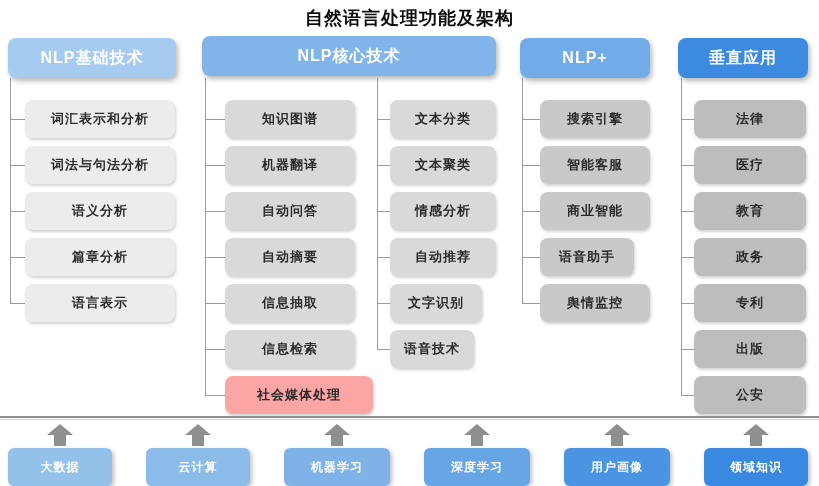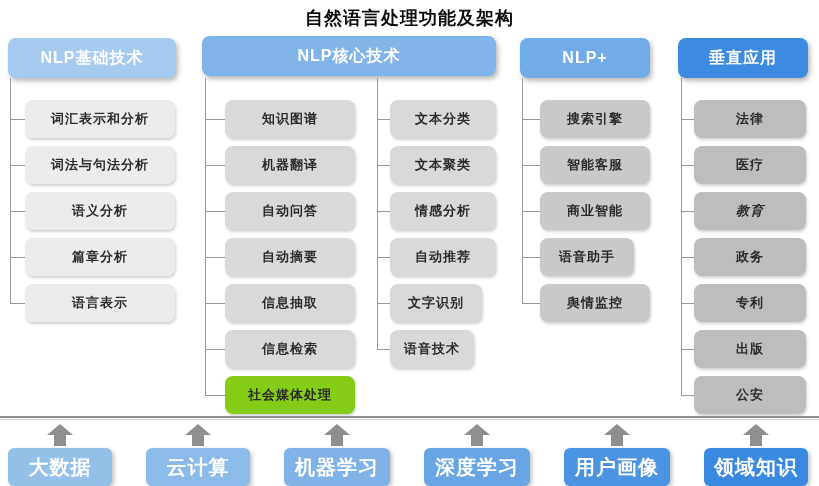--- a/index.html
+++ b/index.html
@@ -34,21 +34,21 @@
   .sep-dark{position:absolute;left:0;width:819px;height:2px;background:#8f8f8f;}
   .sep-light{position:absolute;left:0;width:819px;height:1px;background:#d2d2d2;}
   .arrow-head{
     position:absolute;width:0;height:0;
     border-left:13px solid transparent;
     border-right:13px solid transparent;
   }
   .arrow-stem{position:absolute;}
   .fnd-box{
     position:absolute;height:38px;border-radius:6px;
-    color:#ffffff;font-size:20px;font-weight:bold;
+    color:#ffffff;font-size:12px;font-weight:bold;
     display:flex;align-items:center;justify-content:center;
     box-shadow:2px 2px 4px rgba(0,0,0,0.25);
     letter-spacing:1px;
   }
 </style>
 </head>
 <body>
 
 <div id="canvas">
   <div class="title">自然语言处理功能及架构</div>
@@ -73,21 +73,21 @@
       <div class="tech-box" style="left: 225px; top: 146px; width: 130px; background: rgb(217, 217, 217);">机器翻译</div>
       <div class="branch" style="left: 205px; top: 211px; width: 20px; background: rgb(154, 154, 154);"></div>
       <div class="tech-box" style="left: 225px; top: 192px; width: 130px; background: rgb(217, 217, 217);">自动问答</div>
       <div class="branch" style="left: 205px; top: 257px; width: 20px; background: rgb(154, 154, 154);"></div>
       <div class="tech-box" style="left: 225px; top: 238px; width: 130px; background: rgb(217, 217, 217);">自动摘要</div>
       <div class="branch" style="left: 205px; top: 303px; width: 20px; background: rgb(154, 154, 154);"></div>
       <div class="tech-box" style="left: 225px; top: 284px; width: 130px; background: rgb(217, 217, 217);">信息抽取</div>
       <div class="branch" style="left: 205px; top: 349px; width: 20px; background: rgb(154, 154, 154);"></div>
       <div class="tech-box" style="left: 225px; top: 330px; width: 130px; background: rgb(217, 217, 217);">信息检索</div>
       <div class="branch" style="left: 205px; top: 395px; width: 20px; background: rgb(154, 154, 154);"></div>
-      <div class="tech-box" style="left: 225px; top: 376px; width: 130px; background: #84cc16;">社会媒体处理</div>
+      <div class="tech-box" style="left: 225px; top: 376px; width: 148px; background: #fca5a5;">社会媒体处理</div>
       <div class="trunk" style="left: 377px; top: 78px; height: 271px; background: rgb(154, 154, 154);"></div>
       <div class="branch" style="left: 377px; top: 119px; width: 13px; background: rgb(154, 154, 154);"></div>
       <div class="tech-box" style="left: 390px; top: 100px; width: 106px; background: rgb(217, 217, 217);">文本分类</div>
       <div class="branch" style="left: 377px; top: 165px; width: 13px; background: rgb(154, 154, 154);"></div>
       <div class="tech-box" style="left: 390px; top: 146px; width: 106px; background: rgb(217, 217, 217);">文本聚类</div>
       <div class="branch" style="left: 377px; top: 211px; width: 13px; background: rgb(154, 154, 154);"></div>
       <div class="tech-box" style="left: 390px; top: 192px; width: 106px; background: rgb(217, 217, 217);">情感分析</div>
       <div class="branch" style="left: 377px; top: 257px; width: 13px; background: rgb(154, 154, 154);"></div>
       <div class="tech-box" style="left: 390px; top: 238px; width: 106px; background: rgb(217, 217, 217);">自动推荐</div>
       <div class="branch" style="left: 377px; top: 303px; width: 13px; background: rgb(154, 154, 154);"></div>
@@ -106,21 +106,21 @@
       <div class="tech-box" style="left: 540px; top: 238px; width: 94px; background: rgb(201, 201, 201);">语音助手</div>
       <div class="branch" style="left: 522px; top: 303px; width: 18px; background: rgb(154, 154, 154);"></div>
       <div class="tech-box" style="left: 540px; top: 284px; width: 110px; background: rgb(201, 201, 201);">舆情监控</div>
       <div class="col-header" style="left: 678px; top: 38px; width: 130px; background: rgb(61, 139, 224);">垂直应用</div>
       <div class="trunk" style="left: 681px; top: 78px; height: 317px; background: rgb(154, 154, 154);"></div>
       <div class="branch" style="left: 681px; top: 119px; width: 13px; background: rgb(154, 154, 154);"></div>
       <div class="tech-box" style="left: 694px; top: 100px; width: 112px; background: rgb(189, 189, 189);">法律</div>
       <div class="branch" style="left: 681px; top: 165px; width: 13px; background: rgb(154, 154, 154);"></div>
       <div class="tech-box" style="left: 694px; top: 146px; width: 112px; background: rgb(189, 189, 189);">医疗</div>
       <div class="branch" style="left: 681px; top: 211px; width: 13px; background: rgb(154, 154, 154);"></div>
-      <div class="tech-box" style="left: 694px; top: 192px; width: 112px; background: rgb(189, 189, 189); font-style: italic;">教育</div>
+      <div class="tech-box" style="left: 694px; top: 192px; width: 112px; background: rgb(189, 189, 189);">教育</div>
       <div class="branch" style="left: 681px; top: 257px; width: 13px; background: rgb(154, 154, 154);"></div>
       <div class="tech-box" style="left: 694px; top: 238px; width: 112px; background: rgb(189, 189, 189);">政务</div>
       <div class="branch" style="left: 681px; top: 303px; width: 13px; background: rgb(154, 154, 154);"></div>
       <div class="tech-box" style="left: 694px; top: 284px; width: 112px; background: rgb(189, 189, 189);">专利</div>
       <div class="branch" style="left: 681px; top: 349px; width: 13px; background: rgb(154, 154, 154);"></div>
       <div class="tech-box" style="left: 694px; top: 330px; width: 112px; background: rgb(189, 189, 189);">出版</div>
       <div class="branch" style="left: 681px; top: 395px; width: 13px; background: rgb(154, 154, 154);"></div>
       <div class="tech-box" style="left: 694px; top: 376px; width: 112px; background: rgb(189, 189, 189);">公安</div>
     </div>
   <div id="separator-layer">

